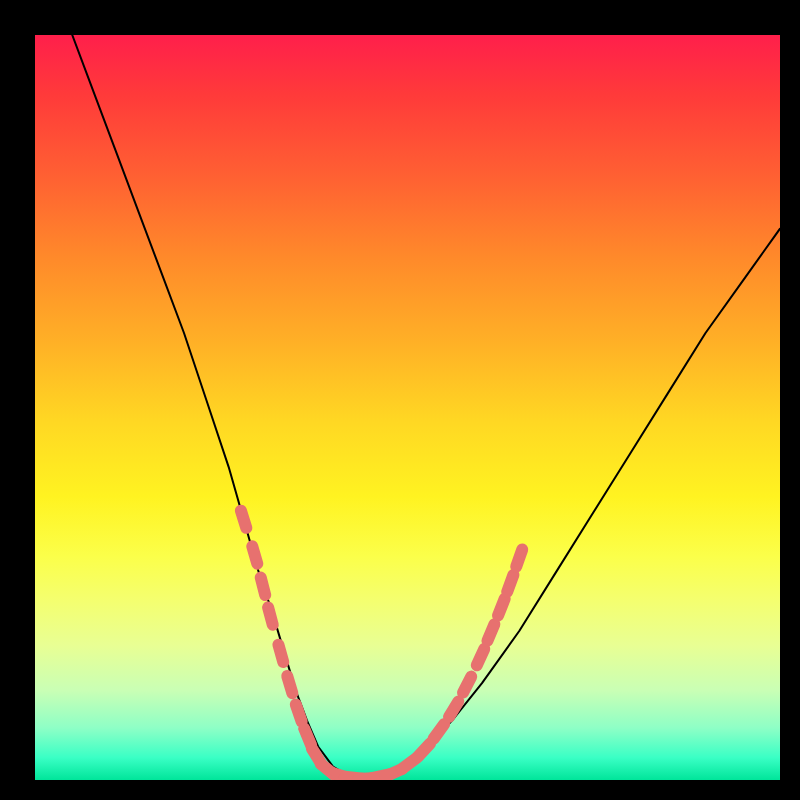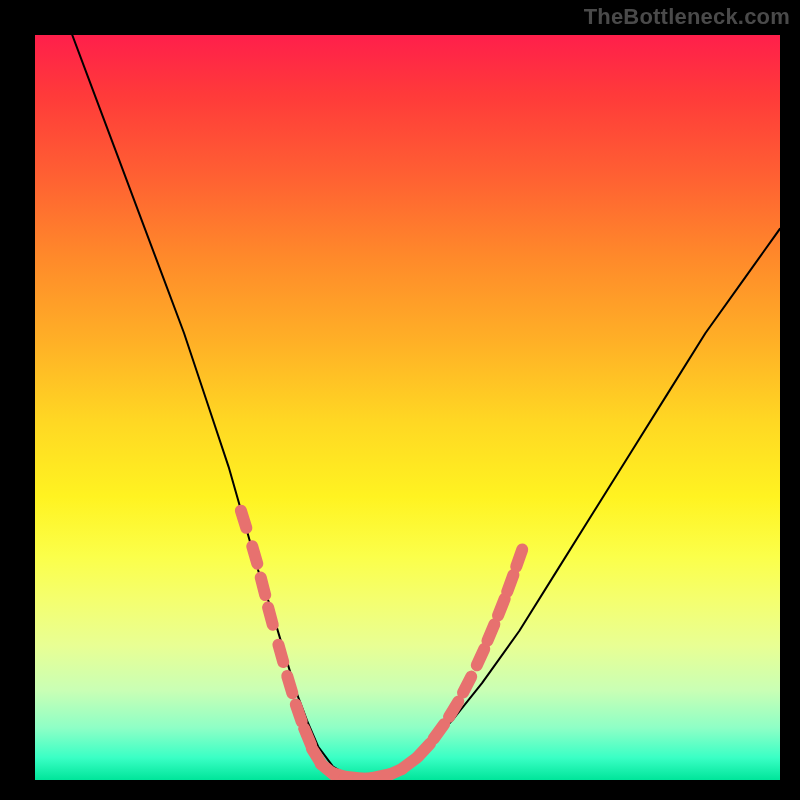--- a/index.html
+++ b/index.html
@@ -53,21 +53,20 @@
   svg.lines {
     position: absolute;
     left: 0;
     top: 0;
   }
 </style>
 </head>
 <body>
 
 <div class="frame">
-  <div class="watermark">TheBottleneck.com</div>
   <div class="plot-area">
     <svg class="lines" width="745" height="745" viewBox="0 0 745 745" preserveAspectRatio="none">
       <g id="curve-group">
           <path d="M37.25 0.00 L59.60 59.60 L81.95 119.20 L104.30 178.80 L126.65 238.40 L149.00 298.00 L171.35 365.05 L193.70 432.10 L208.60 484.25 L223.50 536.40 L238.40 581.10 L249.58 618.35 L260.75 655.60 L271.93 685.40 L283.10 711.48 L298.00 731.59 L312.90 740.53 L335.25 743.51 L357.60 736.06 L387.40 716.69 L417.20 685.40 L447.00 648.15 L484.25 596.00 L521.50 536.40 L558.75 476.80 L596.00 417.20 L633.25 357.60 L670.50 298.00 L707.75 245.85 L745.00 193.70" fill="none" stroke="#000" stroke-width="2" stroke-linecap="round" stroke-linejoin="round"></path>
         </g>
       <g id="marker-group">
           <line x1="205.92" y1="475.66" x2="211.28" y2="492.84" stroke="#e7716f" stroke-width="12" stroke-linecap="round"></line>
           <line x1="217.28" y1="511.36" x2="222.27" y2="528.66" stroke="#e7716f" stroke-width="12" stroke-linecap="round"></line>
           <line x1="225.74" y1="542.58" x2="230.20" y2="560.02" stroke="#e7716f" stroke-width="12" stroke-linecap="round"></line>
           <line x1="233.10" y1="572.40" x2="237.74" y2="589.80" stroke="#e7716f" stroke-width="12" stroke-linecap="round"></line>

